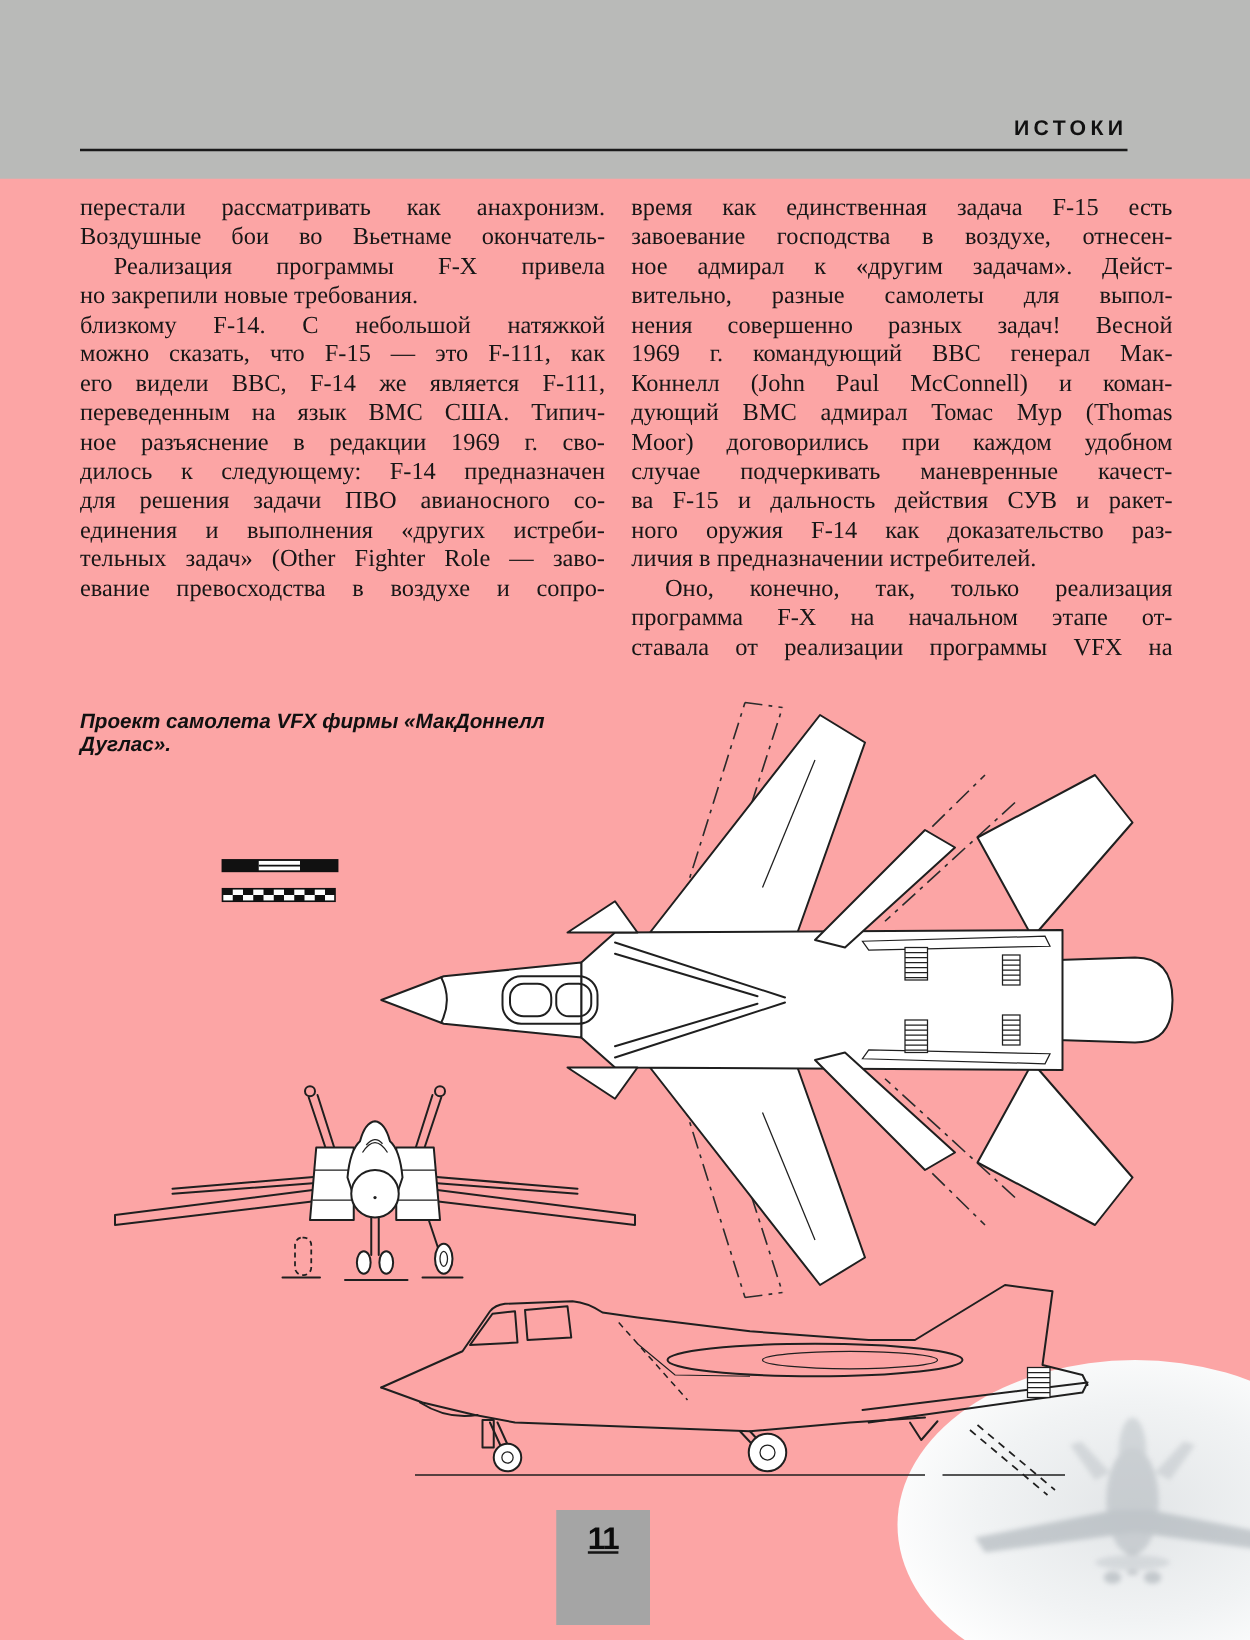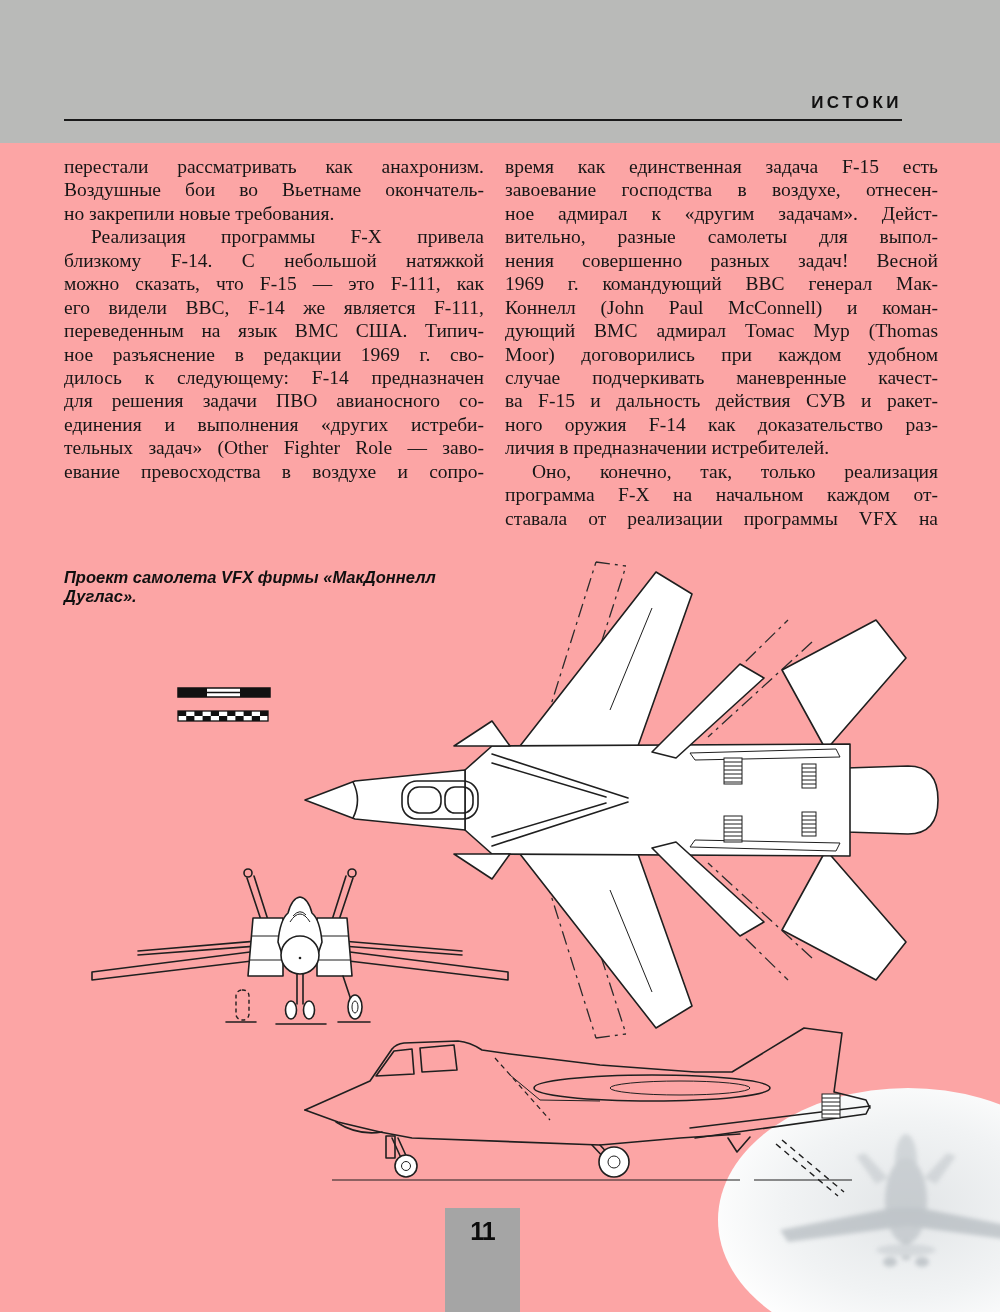--- a/index.html
+++ b/index.html
@@ -22,38 +22,38 @@
         font-family:"Liberation Sans",sans-serif;font-weight:bold;font-style:italic;
         font-size:16.5px;color:#101010;}
   
   #figure{position:absolute;left:40px;top:560px;width:960px;height:752px;}
   .wh{fill:#ffffff;stroke:#1f1f1f;stroke-width:1.6;stroke-linejoin:round;}
   .st{fill:none;stroke:#1f1f1f;stroke-width:1.6;stroke-linejoin:round;stroke-linecap:round;}
   .tn{fill:none;stroke:#1f1f1f;stroke-width:1;}
   .gh{fill:none;stroke:#2b2b2b;stroke-width:1.3;stroke-dasharray:14 5 3 5;}
   .hb{fill:#111;}
   
-  #pagenum-box{position:absolute;left:445px;top:1208px;width:75px;height:104px;background:#a5a5a5;}
+  #pagenum-box{position:absolute;left:445px;top:1208px;width:75px;height:92px;background:#a5a5a5;text-decoration:underline;}
   #pagenum{margin-top:9px;text-align:center;font-family:"Liberation Sans",sans-serif;
         font-weight:bold;font-size:25px;color:#0c0c0c;letter-spacing:-1px;}
 </style>
 </head>
 <body>
 
 <div id="page">
 
   <div id="header-band"></div>
   <div id="header-title">ИСТОКИ</div>
   <div id="header-rule"></div>
 
   <div id="col-left" class="col">
       <div class="ln">перестали рассматривать как анахронизм.</div>
       <div class="ln">Воздушные бои во Вьетнаме окончатель-</div>
+      <div class="ln ind">Реализация программы F-X привела</div>
       <div class="ln last">но закрепили новые требования.</div>
-      <div class="ln ind">Реализация программы F-X привела</div>
       <div class="ln">близкому F-14. С небольшой натяжкой</div>
       <div class="ln">можно сказать, что F-15 — это F-111, как</div>
       <div class="ln">его видели ВВС, F-14 же является F-111,</div>
       <div class="ln">переведенным на язык ВМС США. Типич-</div>
       <div class="ln">ное разъяснение в редакции 1969 г. сво-</div>
       <div class="ln">дилось к следующему: F-14 предназначен</div>
       <div class="ln">для решения задачи ПВО авианосного со-</div>
       <div class="ln">единения и выполнения «других истреби-</div>
       <div class="ln">тельных задач» (Other Fighter Role — заво-</div>
       <div class="ln">евание превосходства в воздухе и сопро-</div>
@@ -66,21 +66,21 @@
       <div class="ln">нения совершенно разных задач! Весной</div>
       <div class="ln">1969 г. командующий ВВС генерал Мак-</div>
       <div class="ln">Коннелл (John Paul McConnell) и коман-</div>
       <div class="ln">дующий ВМС адмирал Томас Мур (Thomas</div>
       <div class="ln">Moor) договорились при каждом удобном</div>
       <div class="ln">случае подчеркивать маневренные качест-</div>
       <div class="ln">ва F-15 и дальность действия СУВ и ракет-</div>
       <div class="ln">ного оружия F-14 как доказательство раз-</div>
       <div class="ln last">личия в предназначении истребителей.</div>
       <div class="ln ind">Оно, конечно, так, только реализация</div>
-      <div class="ln">программа F-X на начальном каждом от-</div>
+      <div class="ln">программа F-X на начальном этапе от-</div>
       <div class="ln">ставала от реализации программы VFX на</div>
     </div>
 
   <div id="caption">Проект самолета VFX фирмы «МакДоннелл Дуглас».</div>
 
   <svg id="figure" viewBox="0 0 960 752">
     <defs>
       <radialGradient id="halo" cx="50%" cy="46%" r="55%">
         <stop offset="0%" stop-color="#e2e5e7"></stop>
         <stop offset="60%" stop-color="#f1f3f4"></stop>

